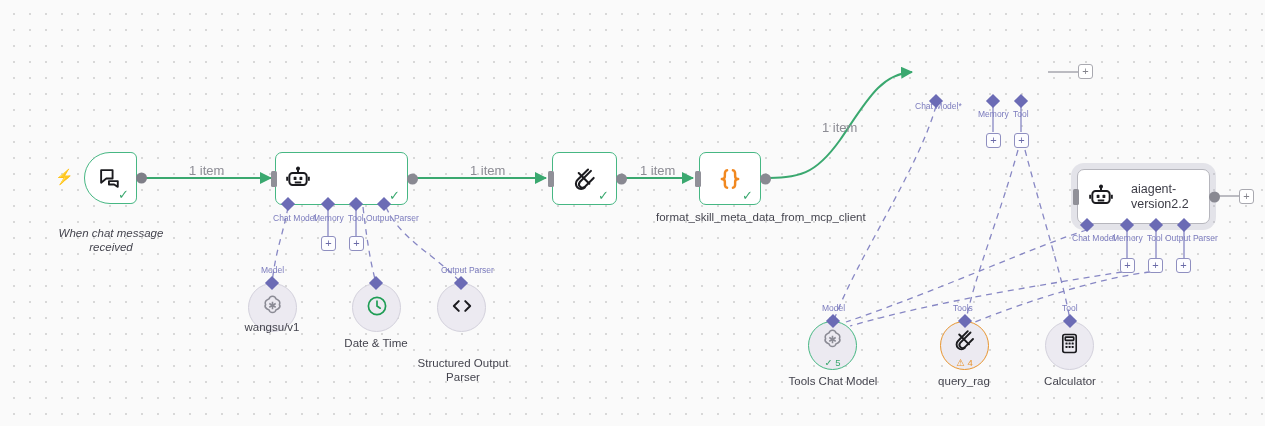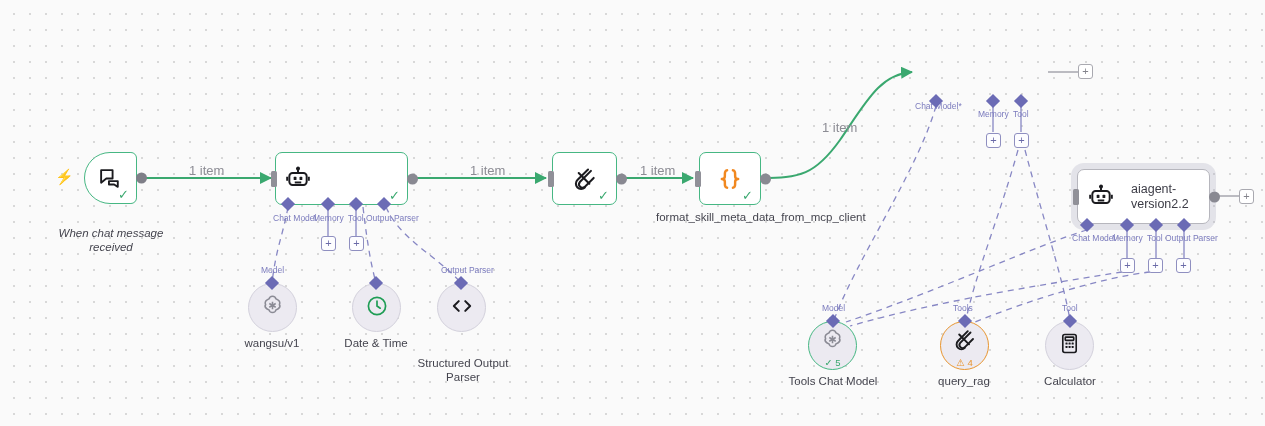--- a/index.html
+++ b/index.html
@@ -272,21 +272,21 @@
   <div class="conn-lbl" style="left:261px; top:265px;">Model</div>
   <div class="dia" style="left:267px; top:278px;"></div>
   <div class="subnode" style="left:248px; top:283px;">
     <span>
       <svg width="25" height="25" viewBox="0 0 24 24" fill="none" stroke="#8b8b95" stroke-width="1.5" stroke-linejoin="round">
         <path d="M12 3.2c-1.9 0-3.1 1.4-3.1 2.2L6.5 6.9C5 7.8 4.6 9.7 5.4 11c-.8 1.4-.4 3.2 1.1 4.1l2.4 1.4c0 .9 1.2 2.3 3.1 2.3s3.1-1.4 3.1-2.3l2.4-1.4c1.5-.9 1.9-2.7 1.1-4.1.8-1.3.4-3.2-1.1-4.1l-2.4-1.5c0-.8-1.2-2.2-3.1-2.2z"></path>
         <path d="M12 8.3v7.4M8.9 10.1l6.2 3.6M15.1 10.1l-6.2 3.6"></path>
       </svg>
     </span>
   </div>
-  <div class="caption" style="left:212px; top:336px; width:120px;">wangsu/v1</div>
+  <div class="caption" style="left:212px; top:320px; width:120px;">wangsu/v1</div>
 
   <div class="dia" style="left:371px; top:278px;"></div>
   <div class="subnode" style="left:352px; top:283px;">
     <span>
       <svg width="24" height="24" viewBox="0 0 24 24" fill="none" stroke="#1f9d55" stroke-width="1.7" stroke-linecap="round">
         <circle cx="12" cy="12" r="8.6"></circle>
         <path d="M12 7.2V12l3.2 2.2"></path>
       </svg>
     </span>
   </div>

